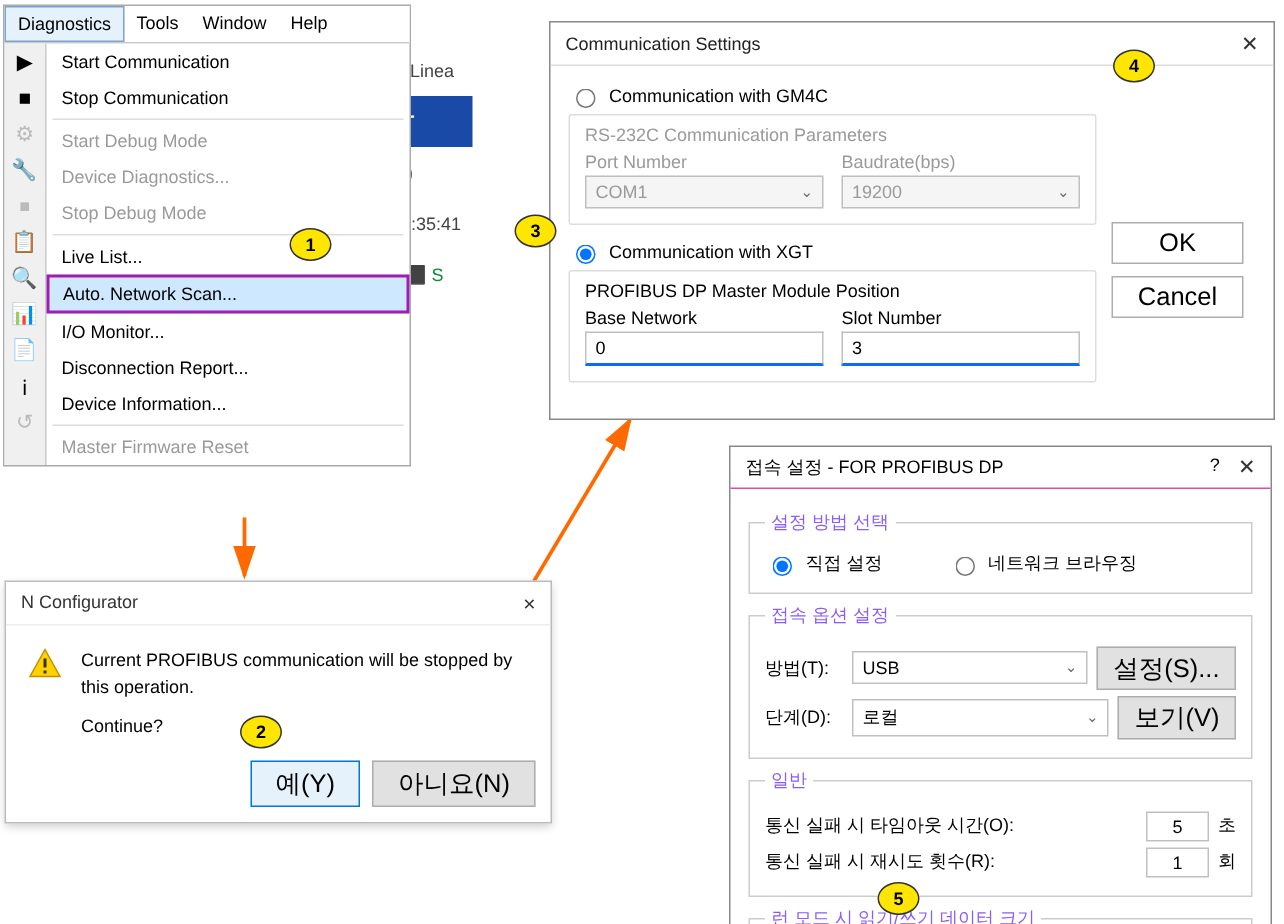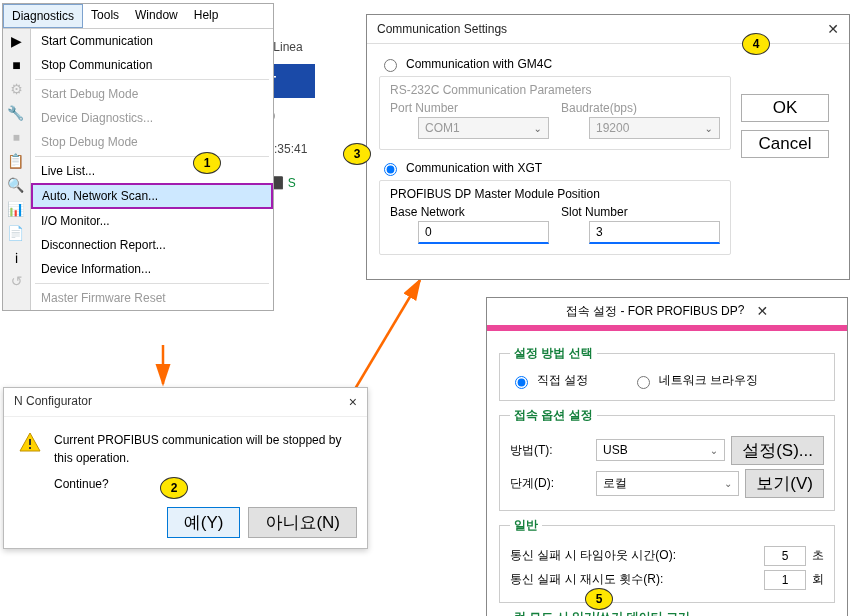--- a/index.html
+++ b/index.html
@@ -29,41 +29,41 @@
   .confirm .body { display: flex; padding: 14px 14px 8px 14px; gap: 12px; }
   .confirm .warn { width: 24px; height: 24px; }
   .confirm .msg { flex: 1; line-height: 1.5; }
   .confirm .btns { display: flex; justify-content: flex-end; gap: 8px; padding: 6px 10px 10px 0; }
   .btn { border: 1px solid #adadad; background: #e1e1e1; padding: 3px 16px; font-size: 17px; }
   .confirm .btn.primary { border: 1px solid #0078d7; background: #e5f1fb; margin-left: 16px; }
 
   
   .comm { position: absolute; left: 366px; top: 14px; width: 484px; border: 1px solid #888; background: #fff; }
   .comm .title { padding: 6px 10px; border-bottom: 1px solid #ddd; color: #222; display:flex; justify-content:space-between; align-items:center; }
-  .comm .content { padding: 10px 12px 14px 12px; display: flex; gap: 10px; }
+  .comm .content { padding: 10px 12px 14px 12px; display: flex; gap: 10px; align-items: center; }
   .comm .left { flex: 1; }
   .comm .right { width: 96px; display: flex; flex-direction: column; gap: 8px; padding-top: 40px; }
   .comm .right .btn { width: 88px; text-align: center; background:#fff; }
   .radio-row { display: flex; align-items: center; gap: 6px; margin: 2px 0; }
   .group { border: 1px solid #ddd; padding: 6px 10px 10px 10px; margin: 4px 0 10px 0; border-radius: 2px; }
   .group.disabled { color: #9a9a9a; }
   .field-row { display: flex; gap: 12px; }
   .field { flex: 1; display: flex; flex-direction: column; gap: 2px; }
-  .combo, .tinput { border: 1px solid #c0c0c0; padding: 3px 6px; font-size: 12px; background: #fff; display:flex; justify-content:space-between; align-items:center;margin-left:28px; }
+  .combo, .tinput { border: 1px solid #c0c0c0; padding: 3px 6px; font-size: 12px; background: #fff; display:flex; justify-content:space-between; align-items:center; }
   .combo.disabled { background: #f5f5f5; color:#9a9a9a; }
   .tinput.active { border-bottom: 2px solid #0a6cff; }
   .chev { font-size: 10px; color:#666; }
 
   
   .conn { position: absolute; left: 486px; top: 297px; width: 362px; border: 1px solid #888; background: #fff; }
-  .conn .title { padding: 5px 10px; display:flex; justify-content:center; border-bottom:6px solid #ec4899; }
+  .conn .title { padding: 5px 10px; display:flex; justify-content:space-between; border-bottom:1px solid #ec4899; }
   .conn .title .rbtns { display:flex; gap:12px; font-size:12px; }
   .conn .sect { padding: 8px 12px 4px 12px; }
   .conn fieldset { border: 1px solid #ccc; padding: 8px 10px; margin: 6px 0; }
-  .conn legend { padding: 0 4px; color:#15803d;font-weight:bold; }
+  .conn legend { padding: 0 4px; color:#8b5cf6; }
   .row { display: flex; align-items: center; gap: 6px; margin: 4px 0; }
   .row label.lab { width: 52px; }
   .row .combo { flex: 1; }
   .row .btn { padding: 2px 10px; }
   .spin { width: 42px; border:1px solid #c0c0c0; padding:2px 4px; text-align:center; display:inline-block; }
 
   
   .callout { position: absolute; width: 28px; height: 22px; background: #ffe600; border: 1.5px solid #333; border-radius: 50%; display:flex; align-items:center; justify-content:center; font-weight: bold; font-size: 12px; }
 
   

